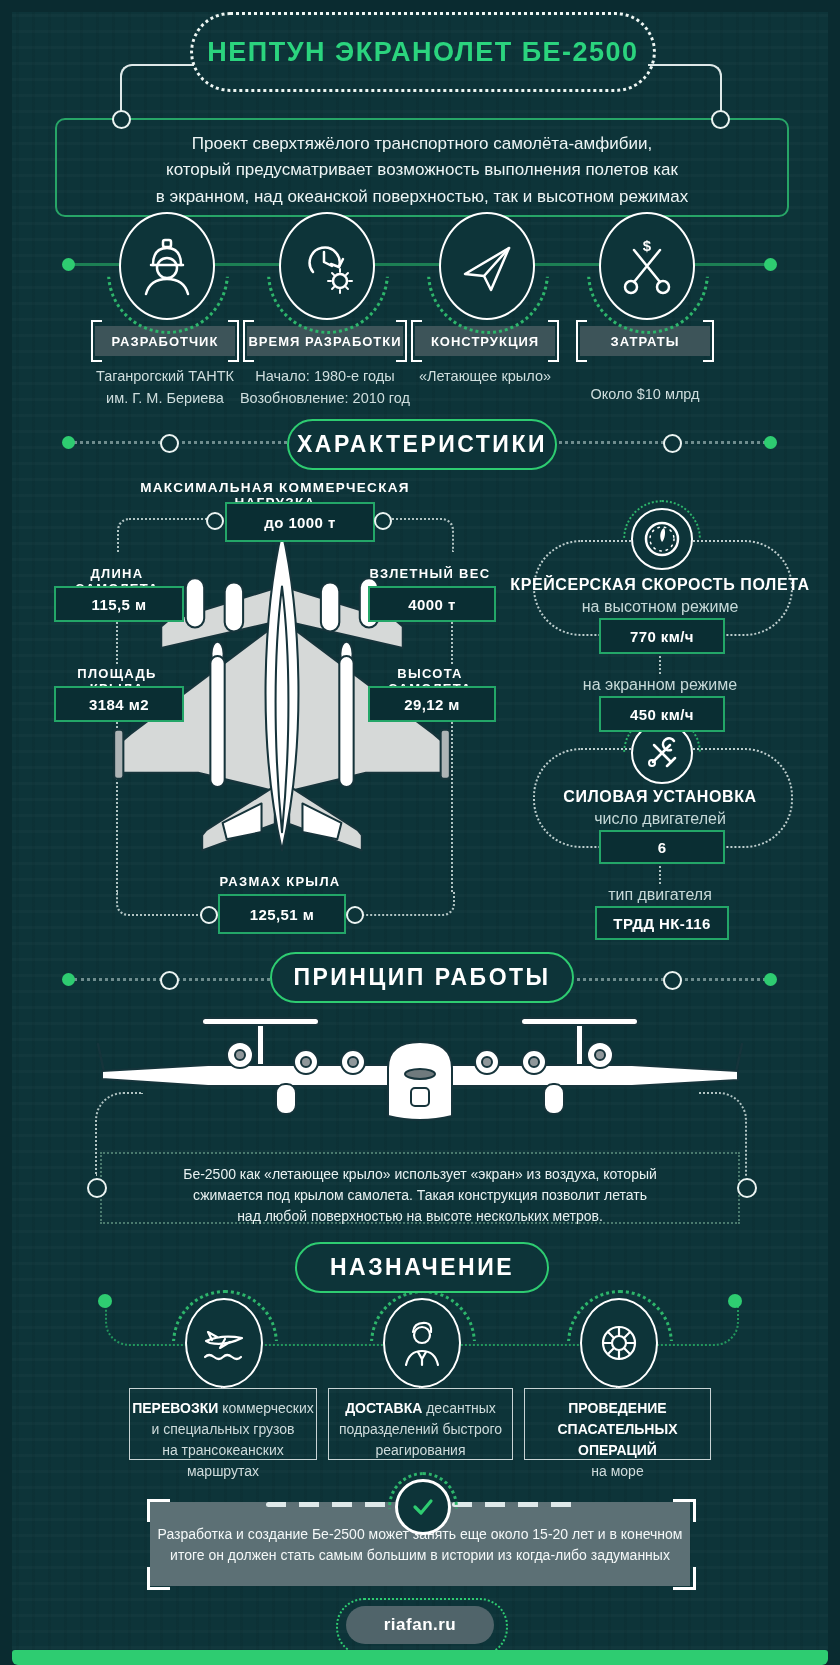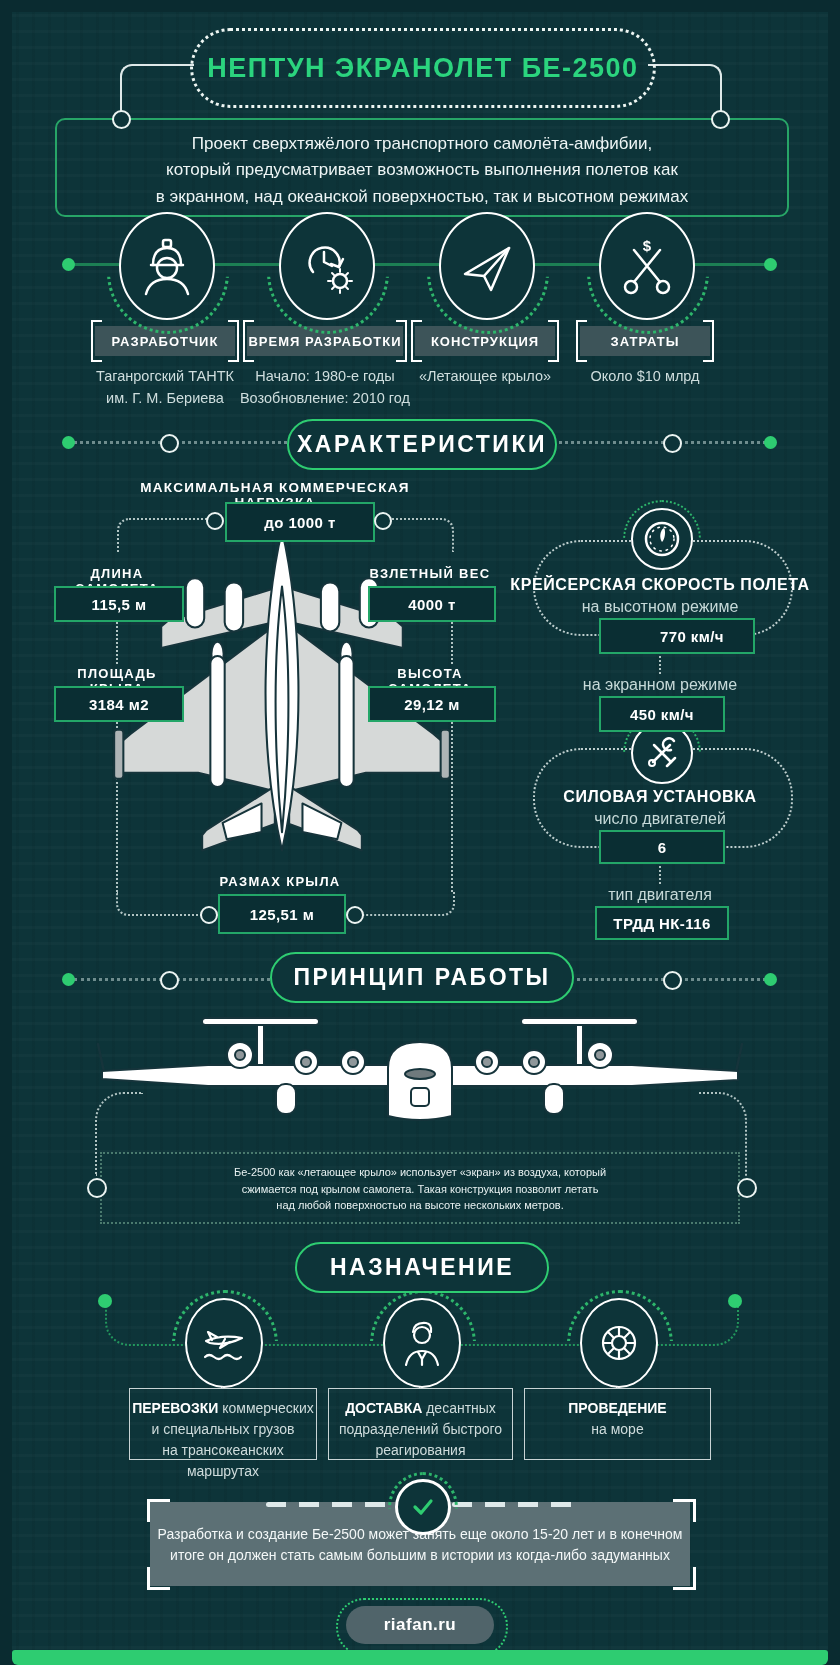--- a/index.html
+++ b/index.html
@@ -49,21 +49,21 @@
 </head>
 <body>
 
 <div class="page">
 
   <div class="abs" style="left:120px;top:64px;width:72px;height:52px;border-left:2px solid #dfe9e9;border-top:2px solid #dfe9e9;border-top-left-radius:12px;"></div>
   <div class="abs" style="left:648px;top:64px;width:72px;height:52px;border-right:2px solid #dfe9e9;border-top:2px solid #dfe9e9;border-top-right-radius:12px;"></div>
   <div class="hcircle" style="left:112px;top:110px;width:15px;height:15px;"></div>
   <div class="hcircle" style="left:711px;top:110px;width:15px;height:15px;"></div>
 
-  <div class="title-pill" style="left:190px;top:28px;width:460px;height:74px;">
+  <div class="title-pill" style="left:190px;top:12px;width:460px;height:74px;">
     <div class="title-text">НЕПТУН ЭКРАНОЛЕТ БЕ-2500</div>
   </div>
 
   <div class="desc-box" style="left:55px;top:118px;width:730px;height:84px;">
     <div>Проект сверхтяжёлого транспортного самолёта-амфибии,</div>
     <div>который предусматривает возможность выполнения полетов как</div>
     <div>в экранном, над океанской поверхностью, так и высотном режимах</div>
   </div>
 
   <div class="hline" style="left:74px;top:263px;width:692px;"></div>
@@ -126,21 +126,21 @@
     <svg width="60" height="68" viewBox="0 0 60 68" fill="none" stroke="#fff" stroke-width="2.5" stroke-linecap="round" stroke-linejoin="round">
       <path d="M17,18 L43,50 M43,18 L17,50"></path>
       <circle cx="14" cy="55" r="6"></circle>
       <circle cx="46" cy="55" r="6"></circle>
       <text x="30" y="19" text-anchor="middle" font-size="15" font-family="Liberation Sans, sans-serif" fill="#fff" stroke="none" font-weight="bold">$</text>
     </svg>
   </div>
   <div class="bracket-box" style="left:580px;top:326px;width:130px;height:30px;align-items:center;">
     <span>ЗАТРАТЫ</span>
   </div>
-  <div class="fact-text" style="left:555px;top:366px;width:180px;">
+  <div class="fact-text" style="left:555px;top:384px;width:180px;">
     <div>Около $10 млрд</div>
     <div></div>
   </div>
 
   <div class="doth-sec" style="left:74px;top:441px;width:213px;"></div>
   <div class="doth-sec" style="left:553px;top:441px;width:213px;"></div>
   <div class="gdot" style="left:62px;top:436px;width:13px;height:13px;"></div>
   <div class="gdot" style="left:764px;top:436px;width:13px;height:13px;"></div>
   <div class="hcircle" style="left:160px;top:434px;width:15px;height:15px;"></div>
   <div class="hcircle" style="left:663px;top:434px;width:15px;height:15px;"></div>
@@ -207,21 +207,21 @@
   <div class="dotted-arc" style="left:623px;top:500px;width:74px;height:74px;border-width:2px;clip-path:inset(-5px -5px 50% -5px);"></div>
   <div class="icon-ellipse" style="left:631px;top:508px;width:58px;height:58px;border-width:2.5px;">
     <svg width="44" height="44" viewBox="0 0 44 44" fill="none" stroke="#fff" stroke-linecap="round">
       <circle cx="22" cy="22" r="16" stroke-width="2.5"></circle>
       <circle cx="22" cy="22" r="12" stroke-width="1.5" stroke-dasharray="1.5 5"></circle>
       <path d="M22,25 C19,21 20,13 24,11 C26,14 25,22 22,25 Z" fill="#fff" stroke="none"></path>
     </svg>
   </div>
   <div class="btitle" style="left:510px;top:576px;width:300px;">КРЕЙСЕРСКАЯ СКОРОСТЬ ПОЛЕТА</div>
   <div class="sublabel" style="left:510px;top:598px;width:300px;">на высотном режиме</div>
-  <div class="vbox" style="left:599px;top:618px;width:122px;height:32px;padding-left:30px;">770 км/ч</div>
+  <div class="vbox" style="left:599px;top:618px;width:122px;height:32px;">770 км/ч</div>
   <div class="dotv" style="left:659px;top:652px;height:22px;"></div>
   <div class="sublabel" style="left:510px;top:676px;width:300px;">на экранном режиме</div>
   <div class="vbox" style="left:599px;top:696px;width:122px;height:32px;">450 км/ч</div>
 
   <div class="dblock" style="left:533px;top:748px;width:256px;height:96px;"></div>
   <div class="dotted-arc" style="left:623px;top:714px;width:74px;height:74px;border-width:2px;clip-path:inset(-5px -5px 50% -5px);"></div>
   <div class="icon-ellipse" style="left:631px;top:722px;width:58px;height:58px;border-width:2.5px;">
     <svg width="44" height="44" viewBox="0 0 44 44" fill="none" stroke="#fff" stroke-width="2.5" stroke-linecap="round">
       <path d="M13,31 L30,14"></path>
       <path d="M34,10 A6,6 0 1 0 31,19"></path>
@@ -276,21 +276,21 @@
         <rect x="321" y="78" width="18" height="18" rx="4"></rect>
       </g>
     </svg>
   </div>
 
   <div class="abs" style="left:95px;top:1092px;width:46px;height:82px;border-left:2px dotted rgba(232,244,242,.75);border-top:2px dotted rgba(232,244,242,.75);border-top-left-radius:28px;"></div>
   <div class="abs" style="left:699px;top:1092px;width:46px;height:82px;border-right:2px dotted rgba(232,244,242,.75);border-top:2px dotted rgba(232,244,242,.75);border-top-right-radius:28px;"></div>
   <div class="hcircle" style="left:87px;top:1178px;width:16px;height:16px;"></div>
   <div class="hcircle" style="left:737px;top:1178px;width:16px;height:16px;"></div>
 
-  <div class="abs" style="left:100px;top:1152px;width:640px;height:72px;border:2px dotted #4a7a6e;color:#e8f1f1;font-size:11px;line-height:1.5;text-align:center;padding-top:10px;box-sizing:border-box;">
+  <div class="abs" style="left:100px;top:1152px;width:640px;height:72px;border:2px dotted #4a7a6e;color:#e8f1f1;font-size:14px;line-height:1.5;text-align:center;padding-top:10px;box-sizing:border-box;">
     <div>Бе-2500 как «летающее крыло» использует «экран» из воздуха, который</div>
     <div>сжимается под крылом самолета. Такая конструкция позволит летать</div>
     <div>над любой поверхностью на высоте нескольких метров.</div>
   </div>
 
   <div class="pill" style="left:295px;top:1242px;width:250px;height:47px;">
     <span>НАЗНАЧЕНИЕ</span>
   </div>
   <div class="abs" style="left:105px;top:1302px;width:630px;height:42px;border-left:2px dotted rgba(46,204,113,.65);border-right:2px dotted rgba(46,204,113,.65);border-bottom:2px dotted rgba(46,204,113,.65);border-radius:0 0 24px 24px;"></div>
   <div class="gdot" style="left:98px;top:1294px;width:14px;height:14px;"></div>
@@ -333,20 +333,21 @@
   <div class="icon-ellipse" style="left:580px;top:1298px;width:74px;height:86px;">
     <svg width="52" height="60" viewBox="0 0 52 60" fill="none" stroke="#fff" stroke-width="2.2" stroke-linecap="round">
       <circle cx="26" cy="30" r="16"></circle>
       <circle cx="26" cy="30" r="7"></circle>
       <path d="M26,14 L26,23 M26,37 L26,46 M10,30 L19,30 M33,30 L42,30 M15,19 L21,25 M31,35 L37,41 M37,19 L31,25 M21,35 L15,41"></path>
     </svg>
   </div>
   <div class="pline" style="left:616px;top:1376px;height:12px;"></div>
   <div class="pbox" style="left:524px;top:1388px;width:187px;height:72px;">
     <div><b>ПРОВЕДЕНИЕ</b><span></span></div>
+    <div><b>СПАСАТЕЛЬНЫХ ОПЕРАЦИЙ</b><span></span></div>
     <div><b></b><span>на море</span></div>
   </div>
 
   <div class="summary-box" style="left:150px;top:1502px;width:540px;height:84px;">
     <div>Разработка и создание Бе-2500 может занять еще около 15-20 лет и в конечном</div>
     <div>итоге он должен стать самым большим в истории из когда-либо задуманных</div>
   </div>
   <div class="corner c-tl" style="left:147px;top:1499px;"></div>
   <div class="corner c-tr" style="left:673px;top:1499px;"></div>
   <div class="corner c-bl" style="left:147px;top:1567px;"></div>

